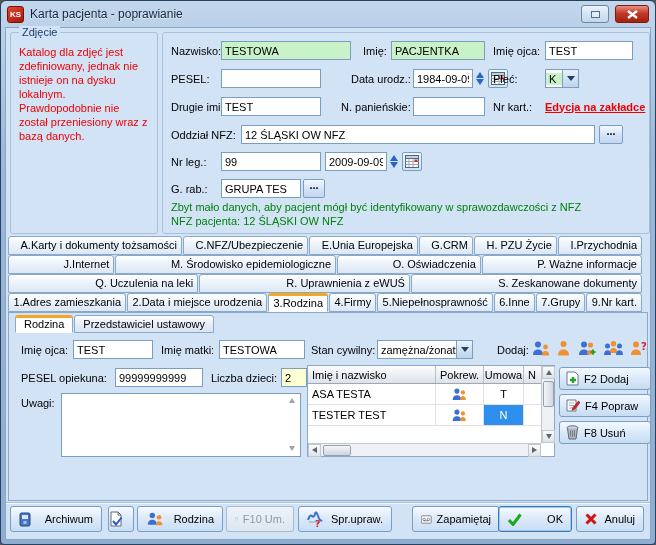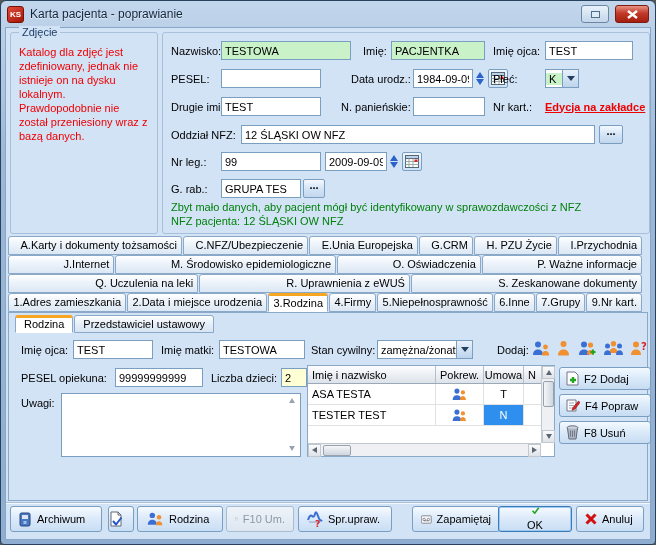--- a/index.html
+++ b/index.html
@@ -78,22 +78,22 @@
   .tri-dn{width:0;height:0;border-left:3px solid transparent;border-right:3px solid transparent;border-top:5px solid #5a6674;}
   .tri-l{width:0;height:0;border-top:3px solid transparent;border-bottom:3px solid transparent;border-right:5px solid #5a6674;}
   .tri-r{width:0;height:0;border-top:3px solid transparent;border-bottom:3px solid transparent;border-left:5px solid #5a6674;}
 
   textarea.uwagi{position:absolute;border:1px solid #7a9ebf;background:#fff;resize:none;font:11px "Liberation Sans",sans-serif;padding:2px 14px 2px 3px;}
   .ta-arrow{position:absolute;z-index:2;}
 
   .sidebtn{position:absolute;height:23px;width:92px;border:1px solid #7a9ebf;border-radius:3px;
     background:linear-gradient(#f3f9ff,#dcebfa 45%,#c7dcf2);display:flex;align-items:center;gap:5px;padding:0 6px;cursor:pointer;}
   .footbtn{position:absolute;height:26px;border:1px solid #7a9ebf;border-radius:3px;
-    background:linear-gradient(#f6fbff,#ddeafa 45%,#c9def4);display:flex;align-items:center;justify-content:flex-start;gap:5px;padding:0 8px;cursor:pointer;white-space:nowrap;}
-  .footbtn.default{border:1px solid #3a7ab8;box-shadow:0 0 0 1px #9cc9ec inset;flex-direction:column;}
+    background:linear-gradient(#f6fbff,#ddeafa 45%,#c9def4);display:flex;align-items:center;justify-content:space-between;gap:5px;padding:0 8px;cursor:pointer;white-space:nowrap;}
+  .footbtn.default{border:1px solid #3a7ab8;box-shadow:0 0 0 1px #9cc9ec inset;}
   .footbtn.disabled{color:#8c98a8;background:linear-gradient(#eef3f9,#dde6f0);border-color:#a8bcd0;cursor:default;}
   .footer-sep{position:absolute;left:0;right:0;height:2px;border-top:1px solid #aebfd4;border-bottom:1px solid #f2f8ff;}
 
   .iconbtn{display:inline-flex;align-items:center;justify-content:center;cursor:pointer;}
   svg{display:block;}
 </style>
 </head>
 <body>
 
 <div class="window">

